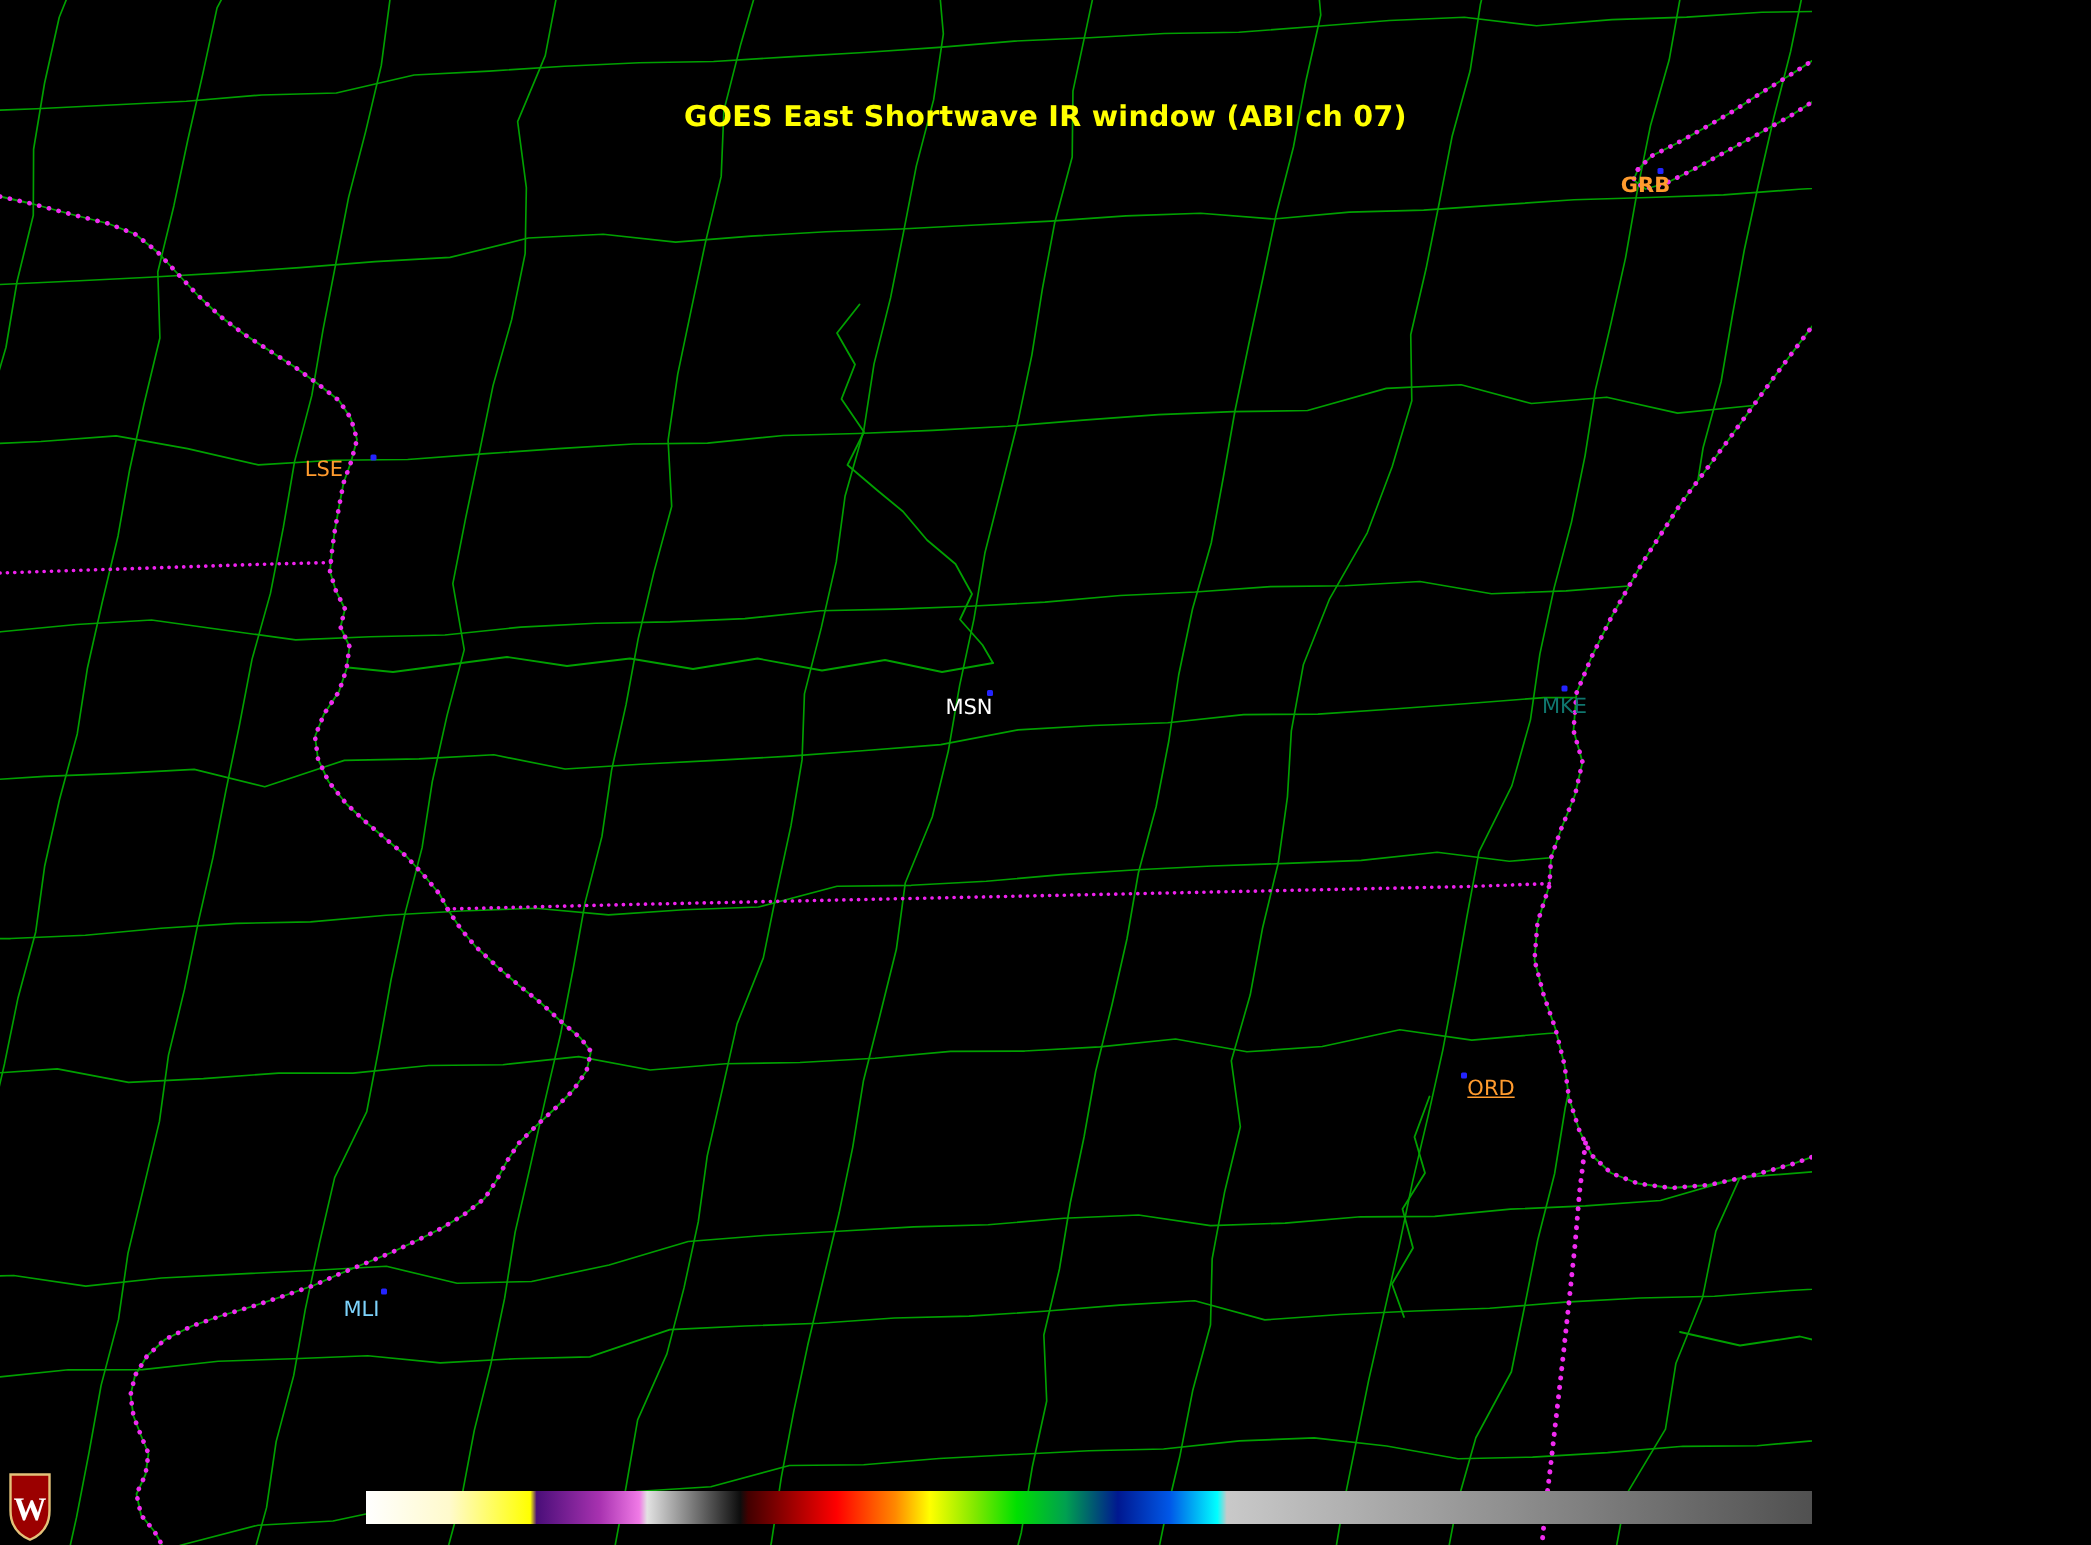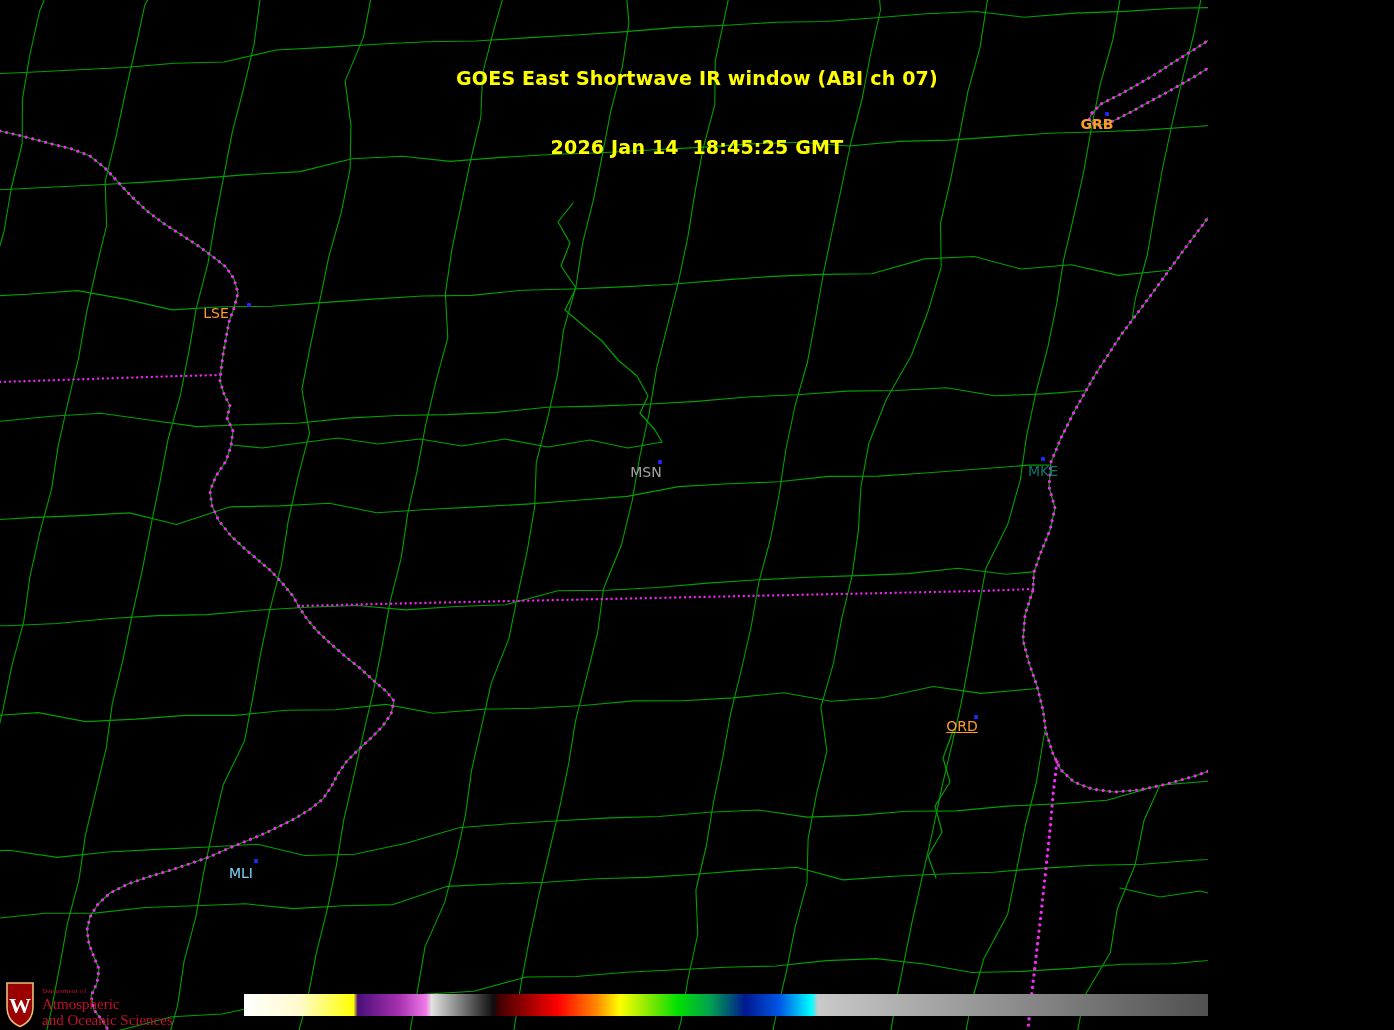--- a/index.html
+++ b/index.html
@@ -76,44 +76,38 @@
       <path d="M1092.0,113.0 L1089.0,120.0 L1097.0,126.0 L1111.0,122.0 L1129.0,113.0 L1149.0,102.0 L1171.0,90.0 L1194.0,77.0 L1216.0,63.0 L1237.0,50.0 L1257.0,36.0 L1271.0,24.0 L1279.0,12.0 L1283.0,2.0" fill="none" stroke="#f02cf0" stroke-width="3.1" stroke-linecap="round" stroke-linejoin="round" stroke-dasharray="0.1 6.6"></path>
       <path d="M1340.0,3.0 L1353.0,9.0 L1367.0,15.0 L1381.0,21.0 L1393.0,25.0" fill="none" stroke="#f02cf0" stroke-width="3.1" stroke-linecap="round" stroke-linejoin="round" stroke-dasharray="0.1 6.6"></path>
       <path d="M1057.0,762.0 L1053.0,795.0 L1050.0,830.0 L1046.0,868.0 L1042.0,905.0 L1038.0,940.0 L1034.0,975.0 L1030.0,1008.0 L1028.0,1030.0" fill="none" stroke="#f02cf0" stroke-width="3.3" stroke-linecap="round" stroke-linejoin="round" stroke-dasharray="0.1 6.2"></path>
       <path d="M298.0,606.0 L420.0,603.0 L560.0,600.0 L700.0,597.0 L840.0,594.0 L980.0,591.0 L1034.0,589.0" fill="none" stroke="#ee22ee" stroke-width="2.4" stroke-linecap="round" stroke-linejoin="round" stroke-dasharray="0.1 4.8"></path>
       <path d="M0.0,382.0 L60.0,380.0 L120.0,378.0 L180.0,376.0 L222.0,375.0" fill="none" stroke="#ee22ee" stroke-width="2.4" stroke-linecap="round" stroke-linejoin="round" stroke-dasharray="0.1 4.8"></path>
       <path d="M1249.0,757.0 L1300.0,757.0 L1350.0,757.0 L1394.0,758.0" fill="none" stroke="#ee22ee" stroke-width="2.6" stroke-linecap="round" stroke-linejoin="round" stroke-dasharray="0.1 5.0"></path>
     </svg>
 
   <div class="title" style="color: rgb(255, 255, 0);">
     <div>GOES East Shortwave IR window (ABI ch 07)</div>
-    <div>2026 Jan 14  18:45:25 GMT</div>
   </div>
 
   <div id="stations">
       <div class="station-dot" style="left: 249px; top: 305px; background: rgb(36, 36, 255);"></div>
       <div class="station" style="left: 216px; top: 313px; color: rgb(255, 155, 46);">LSE</div>
       <div class="station-dot" style="left: 1107px; top: 114px; background: rgb(36, 36, 255);"></div>
       <div class="station" style="left: 1097px; top: 124px; color: rgb(255, 155, 46); font-weight: bold;">GRB</div>
       <div class="station-dot" style="left: 660px; top: 462px; background: rgb(36, 36, 255);"></div>
-      <div class="station" style="left: 646px; top: 472px; color: #a3a3a3;">MSN</div>
+      <div class="station" style="left: 646px; top: 472px; color: #ffffff;">MSN</div>
       <div class="station-dot" style="left: 1043px; top: 459px; background: rgb(36, 36, 255);"></div>
       <div class="station" style="left: 1030px; top: 471px; color: #0f766e; margin-left: 13px;">MKE</div>
       <div class="station-dot" style="left: 976px; top: 717px; background: rgb(36, 36, 255);"></div>
-      <div class="station" style="left: 962px; top: 726px; color: rgb(255, 155, 46); text-decoration: underline;">ORD</div>
+      <div class="station" style="left: 994px; top: 726px; color: rgb(255, 155, 46); text-decoration: underline;">ORD</div>
       <div class="station-dot" style="left: 256px; top: 861px; background: rgb(36, 36, 255);"></div>
       <div class="station" style="left: 241px; top: 873px; color: #7dd3fc;">MLI</div>
     </div>
 
   <div class="colorbar" id="colorbar" style="left: 244px; top: 994px; width: 1053px; height: 22px; background: linear-gradient(90deg, rgb(255, 255, 255) 0%, rgb(255, 250, 204) 5.3%, rgb(255, 255, 0) 10.4%, rgb(74, 14, 121) 10.8%, rgb(168, 50, 176) 14.8%, rgb(240, 122, 230) 17.3%, rgb(226, 226, 226) 17.8%, rgb(13, 13, 13) 23.7%, rgb(66, 0, 0) 24.2%, rgb(255, 0, 0) 29.8%, rgb(255, 136, 0) 33.5%, rgb(255, 255, 0) 35.7%, rgb(127, 232, 0) 38.6%, rgb(0, 224, 0) 41.2%, rgb(0, 160, 80) 44.3%, rgb(0, 24, 144) 47.6%, rgb(0, 88, 232) 50.9%, rgb(0, 255, 255) 53.9%, rgb(201, 201, 201) 54.5%, rgb(58, 58, 58) 98.4%, rgb(110, 0, 0) 98.7%, rgb(255, 42, 0) 99.1%, rgb(255, 145, 0) 99.5%, rgb(255, 223, 0) 100%);"></div>
 
   <div class="logo">
     <svg class="crest" viewBox="0 0 30 48">
       <path id="crest-shield" d="M2,3 L28,3 L28,27 Q28,41 15,46.5 Q2,41 2,27 Z" stroke-width="1.6" fill="#9b0000" stroke="#e3c27a"></path>
       <text id="crest-letter" x="15" y="33" text-anchor="middle" font-family="Liberation Serif, DejaVu Serif, serif" font-weight="bold" font-size="22" fill="#ffffff">W</text>
     </svg>
-    <div class="logo-text" style="color: rgb(197, 16, 46);">
-      <div class="logo-dept">Department of</div>
-      <div class="logo-l2">Atmospheric</div>
-      <div class="logo-l3">and Oceanic Sciences</div>
-    </div>
   </div>
 </div>
 
 </body></html>

